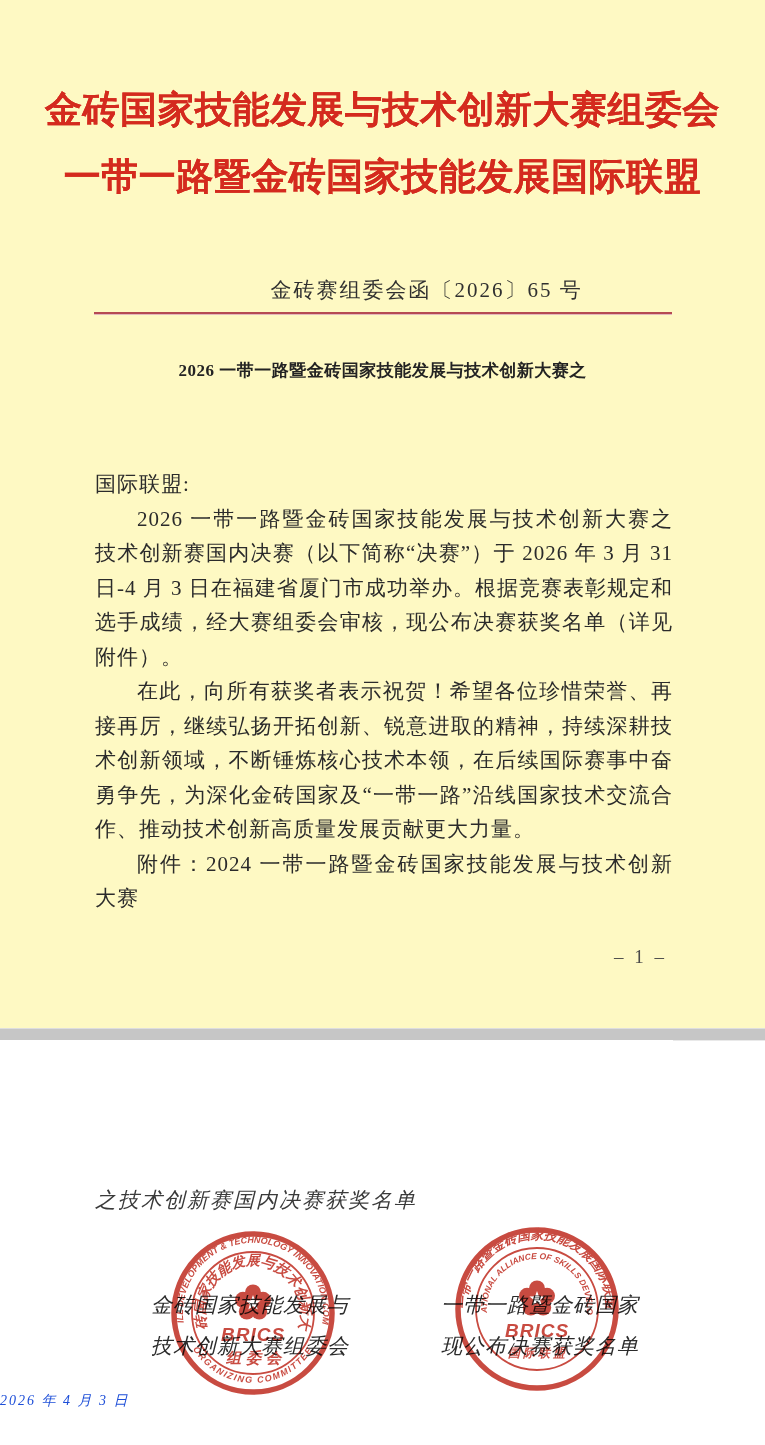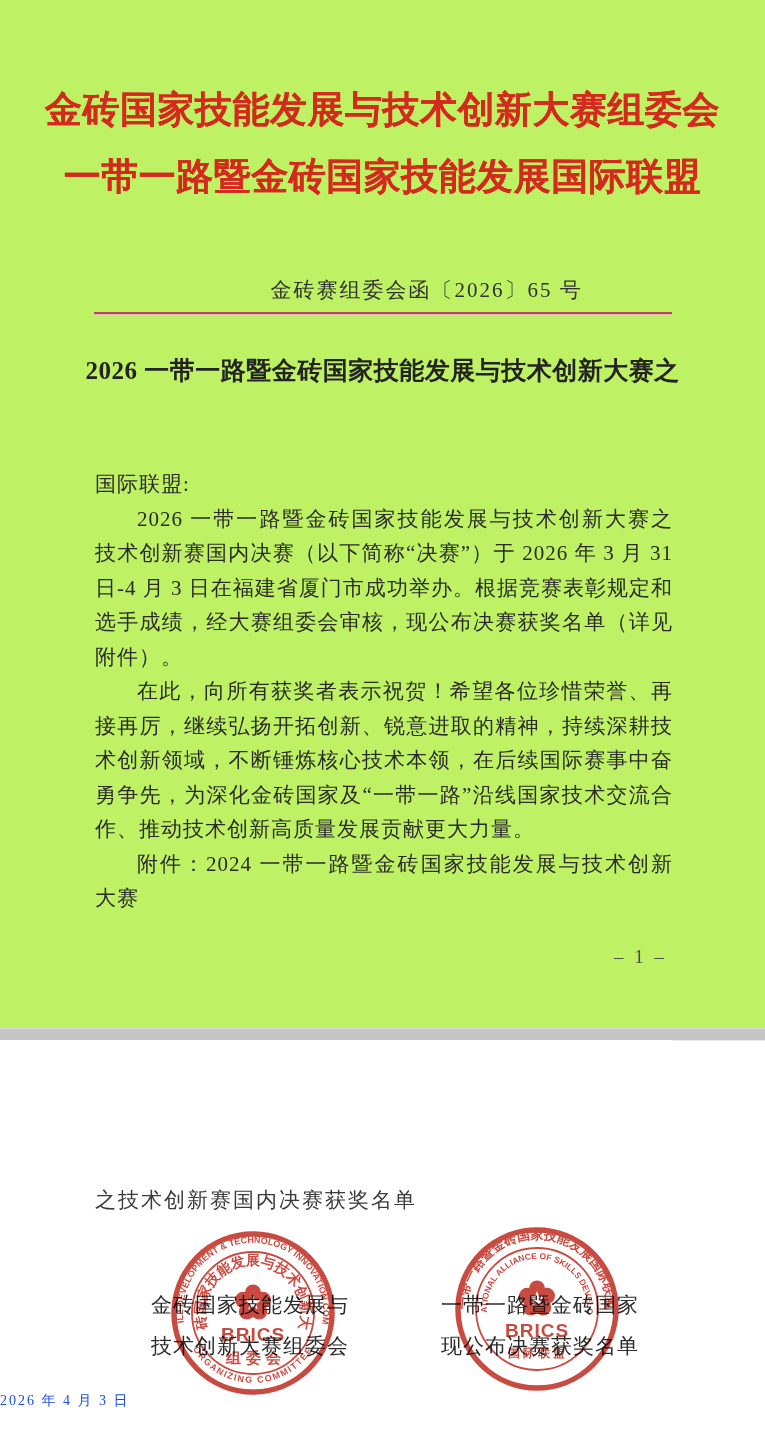--- a/index.html
+++ b/index.html
@@ -16,21 +16,21 @@
     overflow: hidden;
     font-family: "Liberation Serif", "DejaVu Serif", serif;
     color: #2d2d2d;
   }
 
   
   .page1 {
     position: absolute;
     left: 0; top: 0;
     width: 765px; height: 1028px;
-    background: #bef264;
+    background: #fef9c3;
   }
   .letterhead {
     position: absolute;
     left: 0; top: 76px;
     width: 100%;
     text-align: center;
     font-weight: bold;
     font-size: 37px;
     line-height: 67px;
     color: #d42a1e;
@@ -53,21 +53,21 @@
     width: 578px; height: 0;
     border-top: 2px solid #b54a52;
     border-bottom: 1px solid #e3b9bd;
   }
   .doc-title {
     position: absolute;
     left: 0; top: 350px;
     width: 100%;
     text-align: center;
     font-weight: bold;
-    font-size: 25px;
+    font-size: 17px;
     line-height: 41px;
     color: #232323;
     letter-spacing: 0.5px;
   }
   .body-block {
     position: absolute;
     left: 95px; top: 467px;
     width: 578px;
     font-size: 21px;
     line-height: 34.5px;
@@ -95,20 +95,21 @@
     border-top: 1px solid #dedede;
     border-bottom: 1px solid #e9e9e9;
   }
 
   
   .page2 {
     position: absolute;
     left: 0; top: 1040px;
     width: 673px; height: 405px;
     background: #ffffff;
+    font-style: italic;
   }
   .continuation {
     position: absolute;
     left: 95px; top: 146px;
     font-size: 21px;
     letter-spacing: 2px;
     color: #3a3a3a;
   }
   .signer {
     position: absolute;

